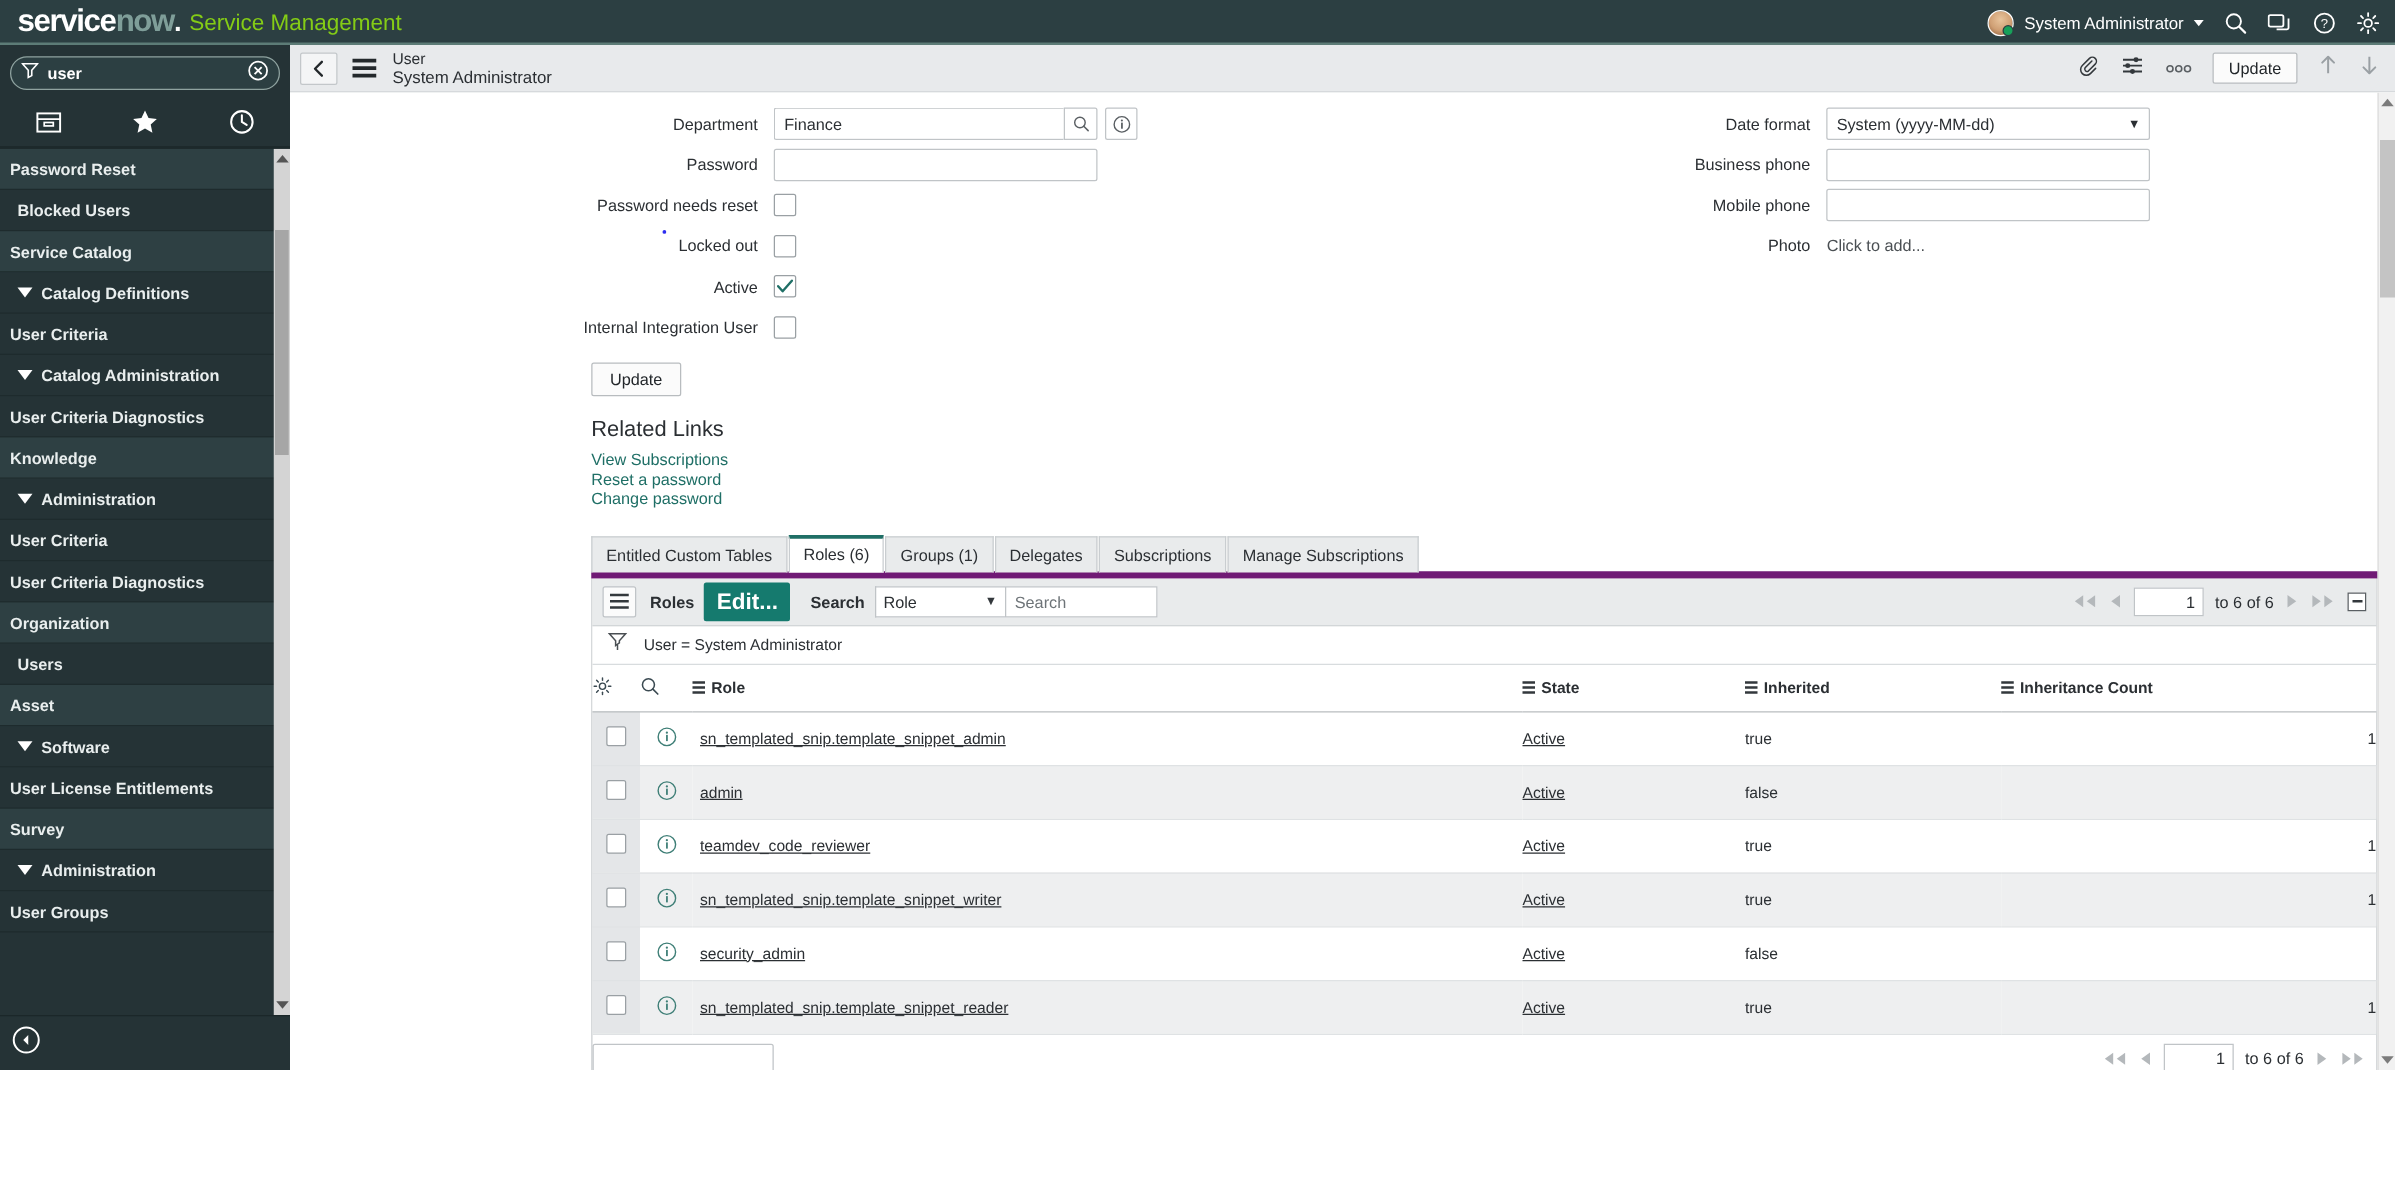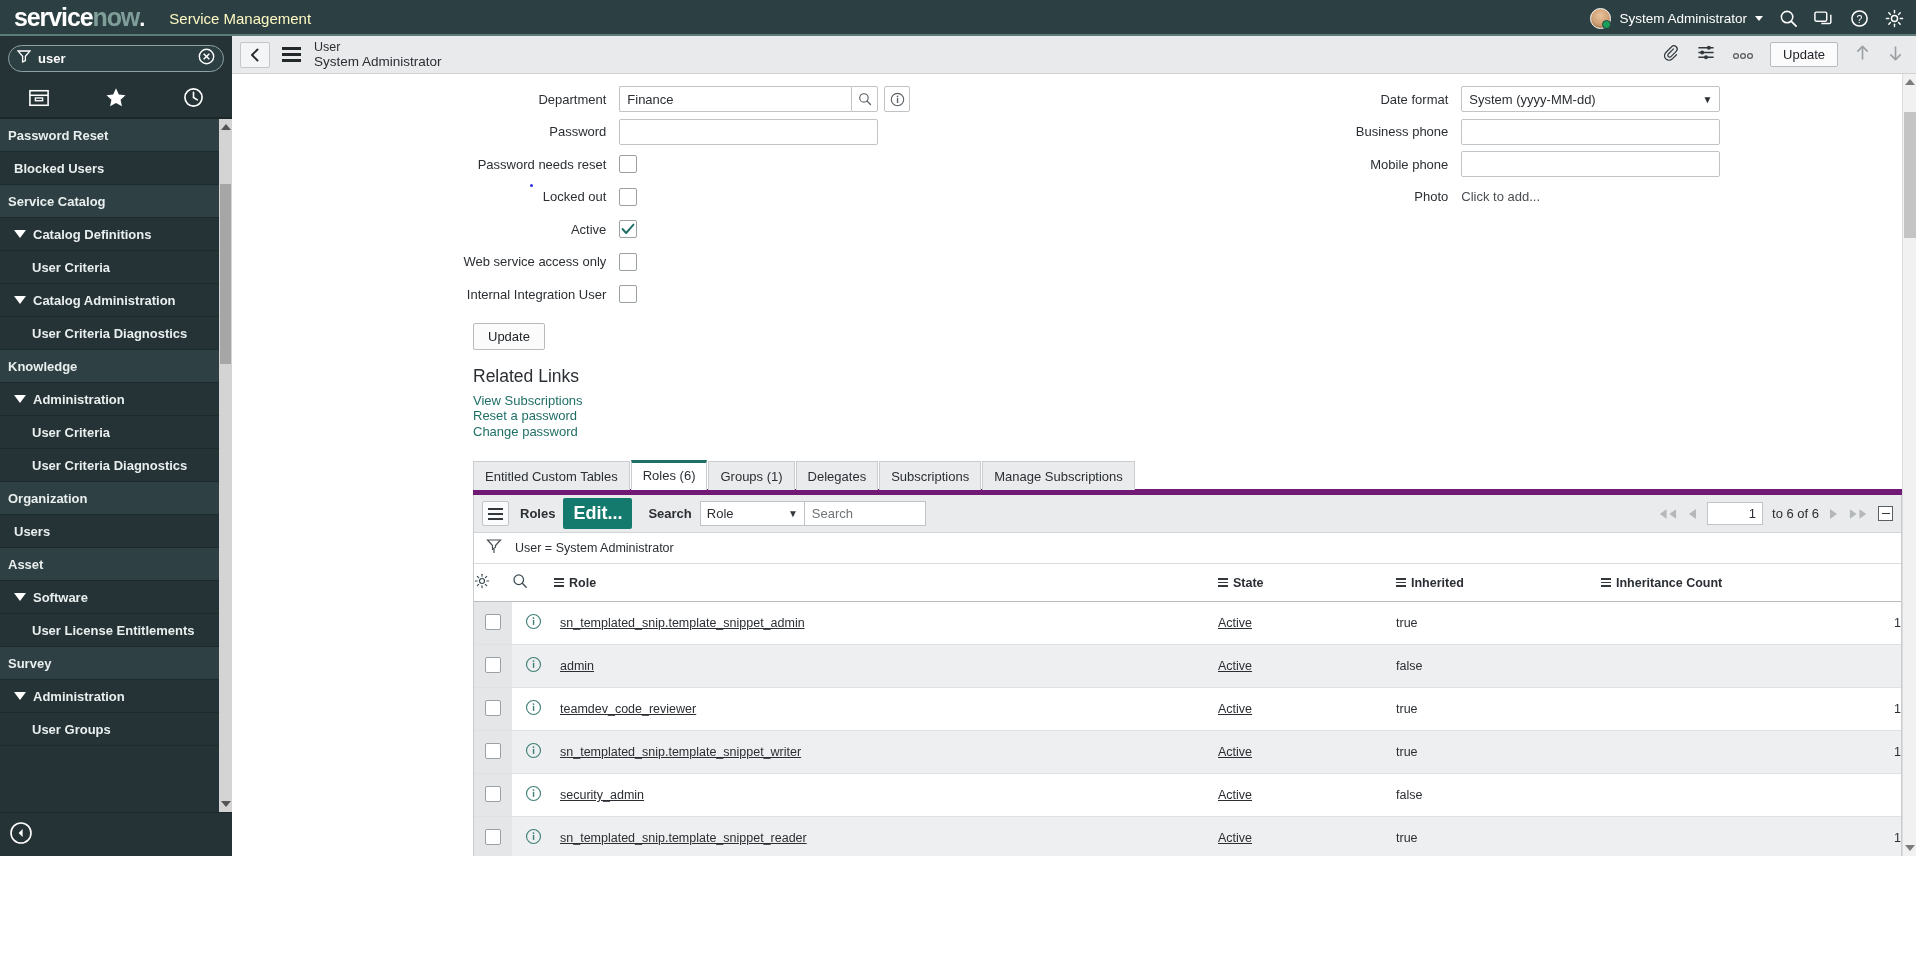--- a/index.html
+++ b/index.html
@@ -19,22 +19,22 @@
     position: relative;
   }
   #logo-wrap { display: flex; align-items: baseline; }
   .sn-logo {
     font-size: 25px; font-weight: bold; color: #ffffff;
     letter-spacing: -1.1px; line-height: 1;
   }
   .sn-logo .o-glyph { color: #7f9e99; }
   .sn-dot { color: #ffffff; font-size: 22px; font-weight: bold; }
   #app-name {
-    margin-left: 24px; color: #fef9c3;
-    font-size: 15px; font-weight: normal;
+    margin-left: 6px; color: #84cc16;
+    font-size: 18px; font-weight: normal;
   }
   #banner-right {
     position: absolute; right: 12px; top: 0; height: 36px;
     display: flex; align-items: center; gap: 16px;
   }
   #avatar {
     width: 21px; height: 21px; border-radius: 50%;
     background: radial-gradient(circle at 50% 35%, #e8c49c 0%, #cf9f74 55%, #8a5b38 100%);
     border: 1px solid #ffffff; position: relative; overflow: visible;
   }
@@ -87,21 +87,21 @@
   }
   .nav-item {
     padding: 7px 0 7px 10px;
     color: #e9eeee; font-size: 13px; font-weight: bold;
     border-bottom: 1px solid #1e2b2d;
     cursor: pointer; white-space: nowrap;
     height: 33px; display: flex; align-items: center;
   }
   .nav-item.lvl0 { background: #2e4043; padding-left: 8px; }
   .nav-item.lvl1 { background: #253336; padding-left: 14px; }
-  .nav-item.lvl2 { background: #253336; padding-left: 32px; }
+  .nav-item.lvl2 { background: #253336; padding-left: 8px; }
   .tri {
     width: 0; height: 0; display: inline-block;
     border-left: 6px solid transparent; border-right: 6px solid transparent;
     border-top: 8px solid #ffffff; margin-right: 7px;
   }
   #nav-scrollbar {
     position: absolute; right: 0; top: 0; width: 13px; height: 100%;
     background: #d4d4d4;
   }
   #nav-thumb {
@@ -613,26 +613,20 @@
                 </div>
               </div>
               <div class="frow">
                 <div class="flabel">Active</div>
                 <div class="fctl">
                   <div class="fcheck">
                     <svg width="14" height="12" viewBox="0 0 14 12">
                       <path d="M1.5 6l3.6 4L12.5 1.6" fill="none" stroke="#1f6f66" stroke-width="1.9" stroke-linecap="round" stroke-linejoin="round"></path>
                     </svg>
                   </div>
-                </div>
-              </div>
-              <div class="frow">
-                <div class="flabel">Web service access only</div>
-                <div class="fctl">
-                  <div class="fcheck"></div>
                 </div>
               </div>
               <div class="frow">
                 <div class="flabel">Internal Integration User</div>
                 <div class="fctl">
                   <div class="fcheck"></div>
                 </div>
               </div>
             </div>
           <div class="form-col" id="right-col">

